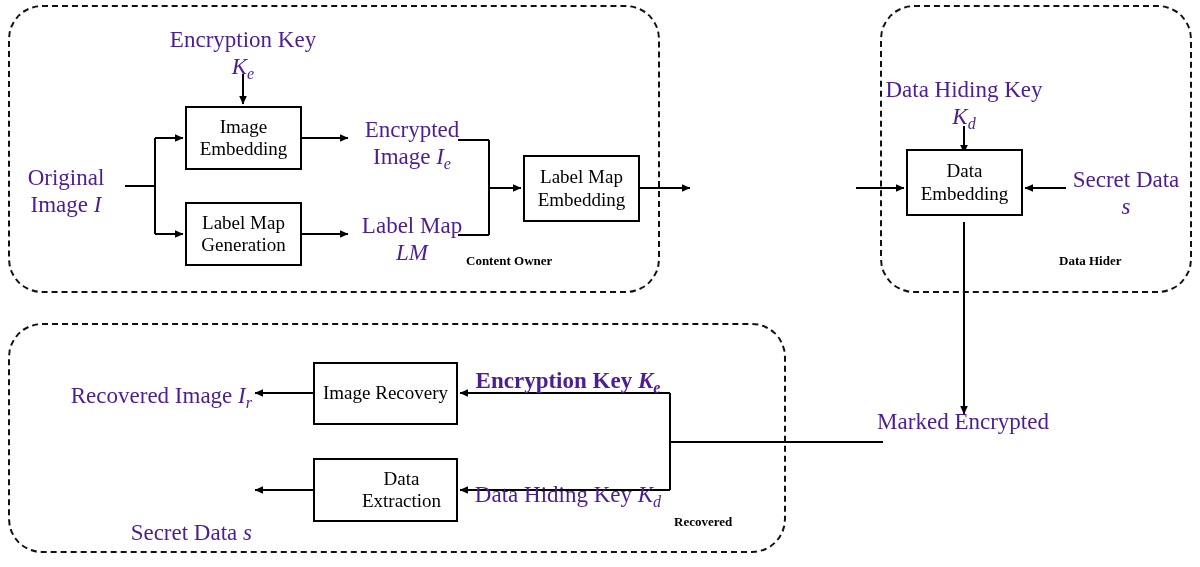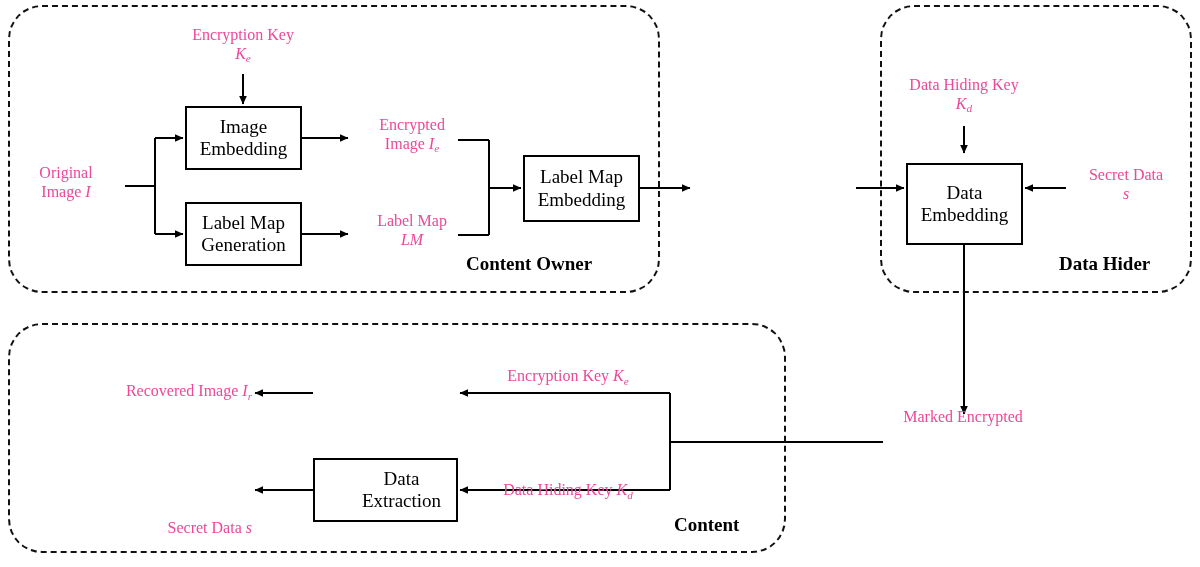--- a/index.html
+++ b/index.html
@@ -28,44 +28,44 @@
     position: absolute;
     border: 2.4px dashed #111111;
     border-radius: 34px;
     box-sizing: border-box;
     background: transparent;
   }
   .group-label {
     position: absolute;
     font-family: "Liberation Serif", serif;
     font-weight: bold;
-    font-size: 19px;
+    font-size: 13px;
     color: #000000;
     white-space: nowrap;
   }
   .proc-box {
     position: absolute;
     border: 2.2px solid #000000;
     box-sizing: border-box;
     background: #ffffff;
     display: flex;
     align-items: center;
     justify-content: center;
     text-align: center;
     line-height: 1.16;
     font-size: 19px;
     font-family: "Liberation Serif", serif;
   }
   .proc-box span { display: block; }
   .txt {
     position: absolute;
     font-family: "Liberation Serif", serif;
-    font-size: 16px;
+    font-size: 23px;
     line-height: 1.18;
-    color: #ec4899;
+    color: #4c1d95;
     white-space: nowrap;
     text-align: center;
   }
   .txt.center { transform: translateX(-50%); }
   .txt.right { transform: translateX(-100%); text-align: right; }
   .it { font-style: italic; }
   sub.v {
     font-size: 0.70em;
     font-style: italic;
     vertical-align: baseline;
@@ -125,21 +125,21 @@
     </g>
   </svg>
 
   <div class="group-box" style="left:8px; top:5px; width:652px; height:288px;"></div>
   <div class="group-label" style="left:466px; top:253px;">Content Owner</div>
 
   <div class="group-box" style="left:880px; top:5px; width:312px; height:288px;"></div>
   <div class="group-label" style="left:1059px; top:253px;">Data Hider</div>
 
   <div class="group-box" style="left:8px; top:323px; width:778px; height:230px;"></div>
-  <div class="group-label" style="left:674px; top:514px;">Content</div>
+  <div class="group-label" style="left:674px; top:514px;">Recovered</div>
 
   <div class="proc-box" style="left:185px; top:106px; width:117px; height:64px;">
     <div>
       <span>Image</span>
       <span>Embedding</span>
     </div>
   </div>
 
   <div class="proc-box" style="left:185px; top:202px; width:117px; height:64px;">
     <div>
@@ -148,27 +148,32 @@
     </div>
   </div>
 
   <div class="proc-box" style="left:523px; top:155px; width:117px; height:67px;">
     <div>
       <span>Label Map</span>
       <span>Embedding</span>
     </div>
   </div>
 
-  <div class="proc-box" style="left:906px; top:163px; width:117px; height:82px;">
+  <div class="proc-box" style="left:906px; top:149px; width:117px; height:67px;">
     <div>
       <span>Data</span>
       <span>Embedding</span>
     </div>
   </div>
 
+  <div class="proc-box" style="left:313px; top:362px; width:145px; height:63px;">
+    <div>
+      <span>Image Recovery</span>
+    </div>
+  </div>
 
   <div class="proc-box" style="left:313px; top:458px; width:145px; height:64px;padding-left:32px;">
     <div>
       <span>Data Extraction</span>
     </div>
   </div>
 
   <div class="txt center" style="left:243px; top:26px;">
     <div>Encryption Key</div>
     <div><span class="it">K</span><sub class="v">e</sub></div>
@@ -207,21 +212,21 @@
   <div class="txt right" style="left:252px; top:382px;">
     <span>Recovered Image</span>
     <span class="it">I</span><sub class="v">r</sub>
   </div>
 
   <div class="txt right" style="left:252px; top:479px;margin-top:40px;">
     <span>Secret Data</span>
     <span class="it">s</span>
   </div>
 
-  <div class="txt center" style="left:568px; top:367px;">
+  <div class="txt center" style="left:568px; top:367px;font-weight:bold;">
     <span>Encryption Key</span>
     <span class="it">K</span><sub class="v">e</sub>
   </div>
 
   <div class="txt center" style="left:568px; top:481px;">
     <span>Data Hiding Key</span>
     <span class="it">K</span><sub class="v">d</sub>
   </div>
 
 </div>

